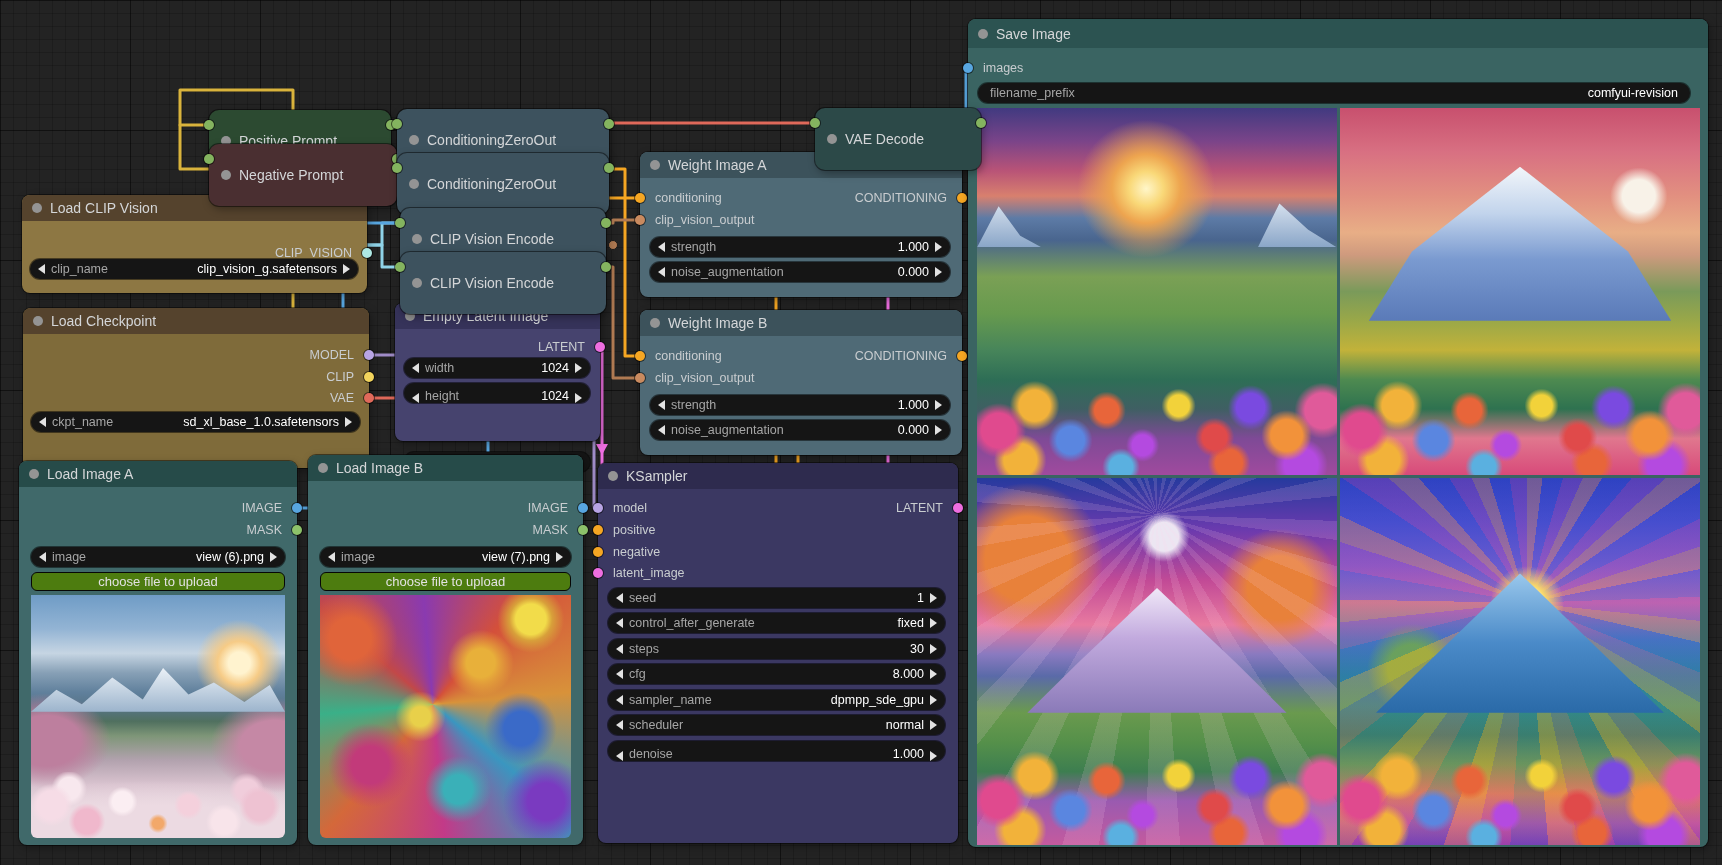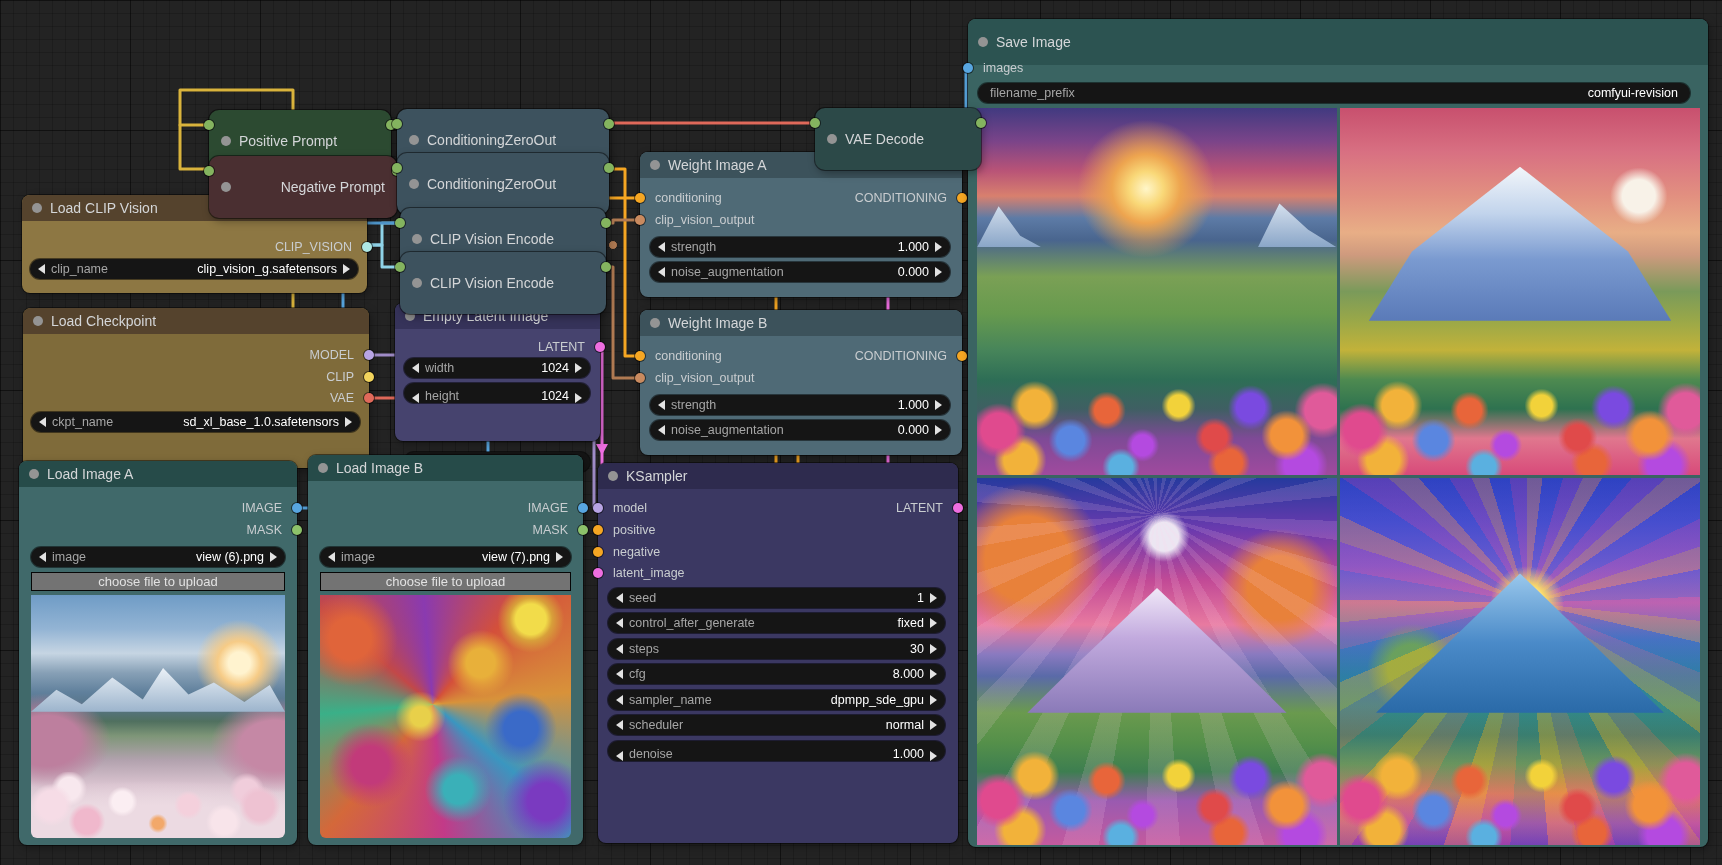--- a/index.html
+++ b/index.html
@@ -35,22 +35,22 @@
     display:flex;align-items:center;font-size:12.5px;padding:0 8px;box-sizing:border-box;
     box-shadow:0 0 0 1px rgba(0,0,0,.5);}
   .widget .wlabel{color:#a6a6a6;margin-left:6px;white-space:nowrap;}
   .widget .wvalue{color:#fff;margin-left:auto;margin-right:6px;white-space:nowrap;}
   .widget.noarrow .wlabel{margin-left:4px;}
   .widget.noarrow .wvalue{margin-right:4px;}
   .tl{width:0;height:0;border-top:5px solid transparent;border-bottom:5px solid transparent;
     border-right:7px solid #e2e2e2;flex:0 0 auto;}
   .tr{width:0;height:0;border-top:5px solid transparent;border-bottom:5px solid transparent;
     border-left:7px solid #e2e2e2;flex:0 0 auto;}
-  .btn{position:absolute;background:#737373;border:1px solid #060606;color:#e2e2e2;
-    font-size:13px;display:flex;align-items:center;justify-content:center;border-radius:0;
+  .btn{position:absolute;background:#4d7c0f;border:1px solid #060606;color:#e2e2e2;
+    font-size:13px;display:flex;align-items:center;justify-content:center;border-radius:6px;
     box-sizing:border-box;}
   .preview{position:absolute;overflow:hidden;border-radius:0 0 6px 6px;}
   .imgrid{position:absolute;display:grid;grid-template-columns:1fr 1fr;grid-template-rows:1fr 1fr;gap:3px;}
   .cell{position:relative;overflow:hidden;}
   .mt{position:absolute;left:0;right:0;}
   .flowers{position:absolute;left:0;right:0;bottom:0;height:27%;
     background-image:
       radial-gradient(circle at 6% 55%,#e04a8e 0 5%,rgba(0,0,0,0) 8%),
       radial-gradient(circle at 16% 30%,#f2b23a 0 5%,rgba(0,0,0,0) 8%),
       radial-gradient(circle at 26% 65%,#5a86e0 0 5%,rgba(0,0,0,0) 8%),
@@ -148,21 +148,21 @@
     <polygon points="596,444 608,444 602,455" fill="#ee6ee0"></polygon>
   </svg>
 
   <div class="node collapsed" style="left:209px;top:110px;width:158px;background:#2c4a31;">
     <span class="sdot in" style="background:#84b45f;"></span>
     <span class="cdot"></span>
     <span class="title">Positive Prompt</span>
     <span class="sdot out" style="background:#84b45f;"></span>
   </div>
 
-  <div class="node collapsed" style="left:209px;top:156px;width:164px;background:#4a2f31;justify-content:space-between;">
+  <div class="node collapsed" style="left:209px;top:144px;width:164px;background:#4a2f31;">
     <span class="sdot in" style="background:#84b45f;"></span>
     <span class="cdot"></span>
     <span class="title">Negative Prompt</span>
     <span class="sdot out" style="background:#84b45f;"></span>
   </div>
 
   <div class="node collapsed" style="left:397px;top:109px;width:188px;background:#3d525e;">
     <span class="sdot in" style="background:#84b45f;"></span>
     <span class="cdot"></span>
     <span class="title">ConditioningZeroOut</span>
@@ -195,21 +195,21 @@
     <span class="cdot"></span>
     <span class="title">VAE Decode</span>
     <span class="sdot out" style="background:#84b45f;"></span>
   </div>
 
   <div class="node" style="left:22px;top:195px;width:345px;height:98px;background:#8d7743;">
     <div class="header" style="background:#55432d;">
       <span class="cdot"></span>
       <span class="title">Load CLIP Vision</span>
     </div>
-    <div class="slot out" style="top:44px;">
+    <div class="slot out" style="top:50px;">
       <span>CLIP_VISION</span>
       <span class="sdot" style="background:#aee8e4;"></span>
     </div>
     <div class="widget" style="top:64px;left:8px;right:9px;">
       <span class="tl"></span>
       <span class="wlabel">clip_name</span>
       <span class="wvalue">clip_vision_g.safetensors</span>
       <span class="tr"></span>
     </div>
   </div>
@@ -446,21 +446,21 @@
     </div>
     <div class="widget" style="top:278px;left:10px;right:13px;align-items:flex-end;">
       <span class="tl"></span>
       <span class="wlabel">denoise</span>
       <span class="wvalue">1.000</span>
       <span class="tr"></span>
     </div>
   </div>
 
   <div class="node" style="left:968px;top:19px;width:740px;height:828px;background:#3a6462;">
-    <div class="header" style="background:#2c5351;height:46px;">
+    <div class="header" style="background:#2c5351;height:29px;">
       <span class="cdot"></span>
       <span class="title">Save Image</span>
     </div>
     <div class="slot in" style="top:41px;">
       <span class="sdot" style="background:#58a6e0;"></span>
       <span>images</span>
     </div>
     <div class="widget noarrow" style="top:64px;left:10px;right:18px;gap:40px;">
       <span class="wlabel">filename_prefix</span>
       <span class="wvalue">comfyui-revision</span>

